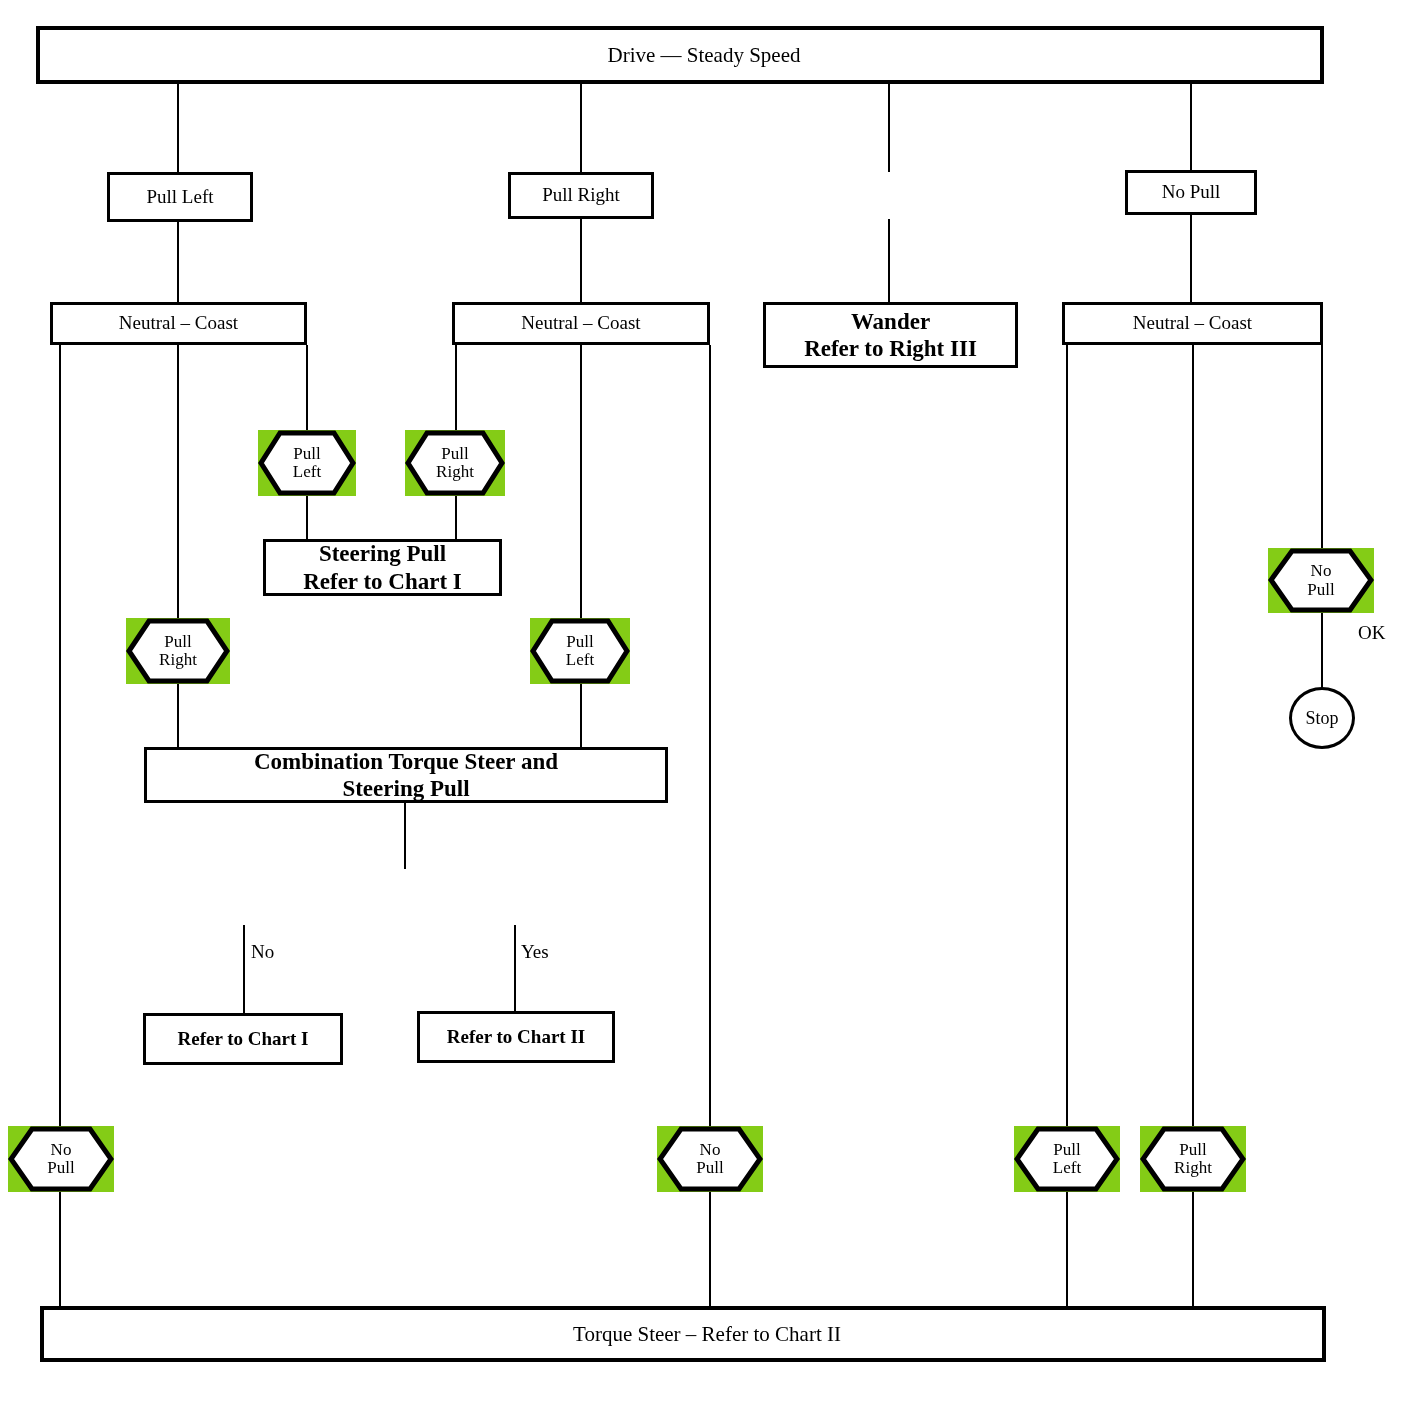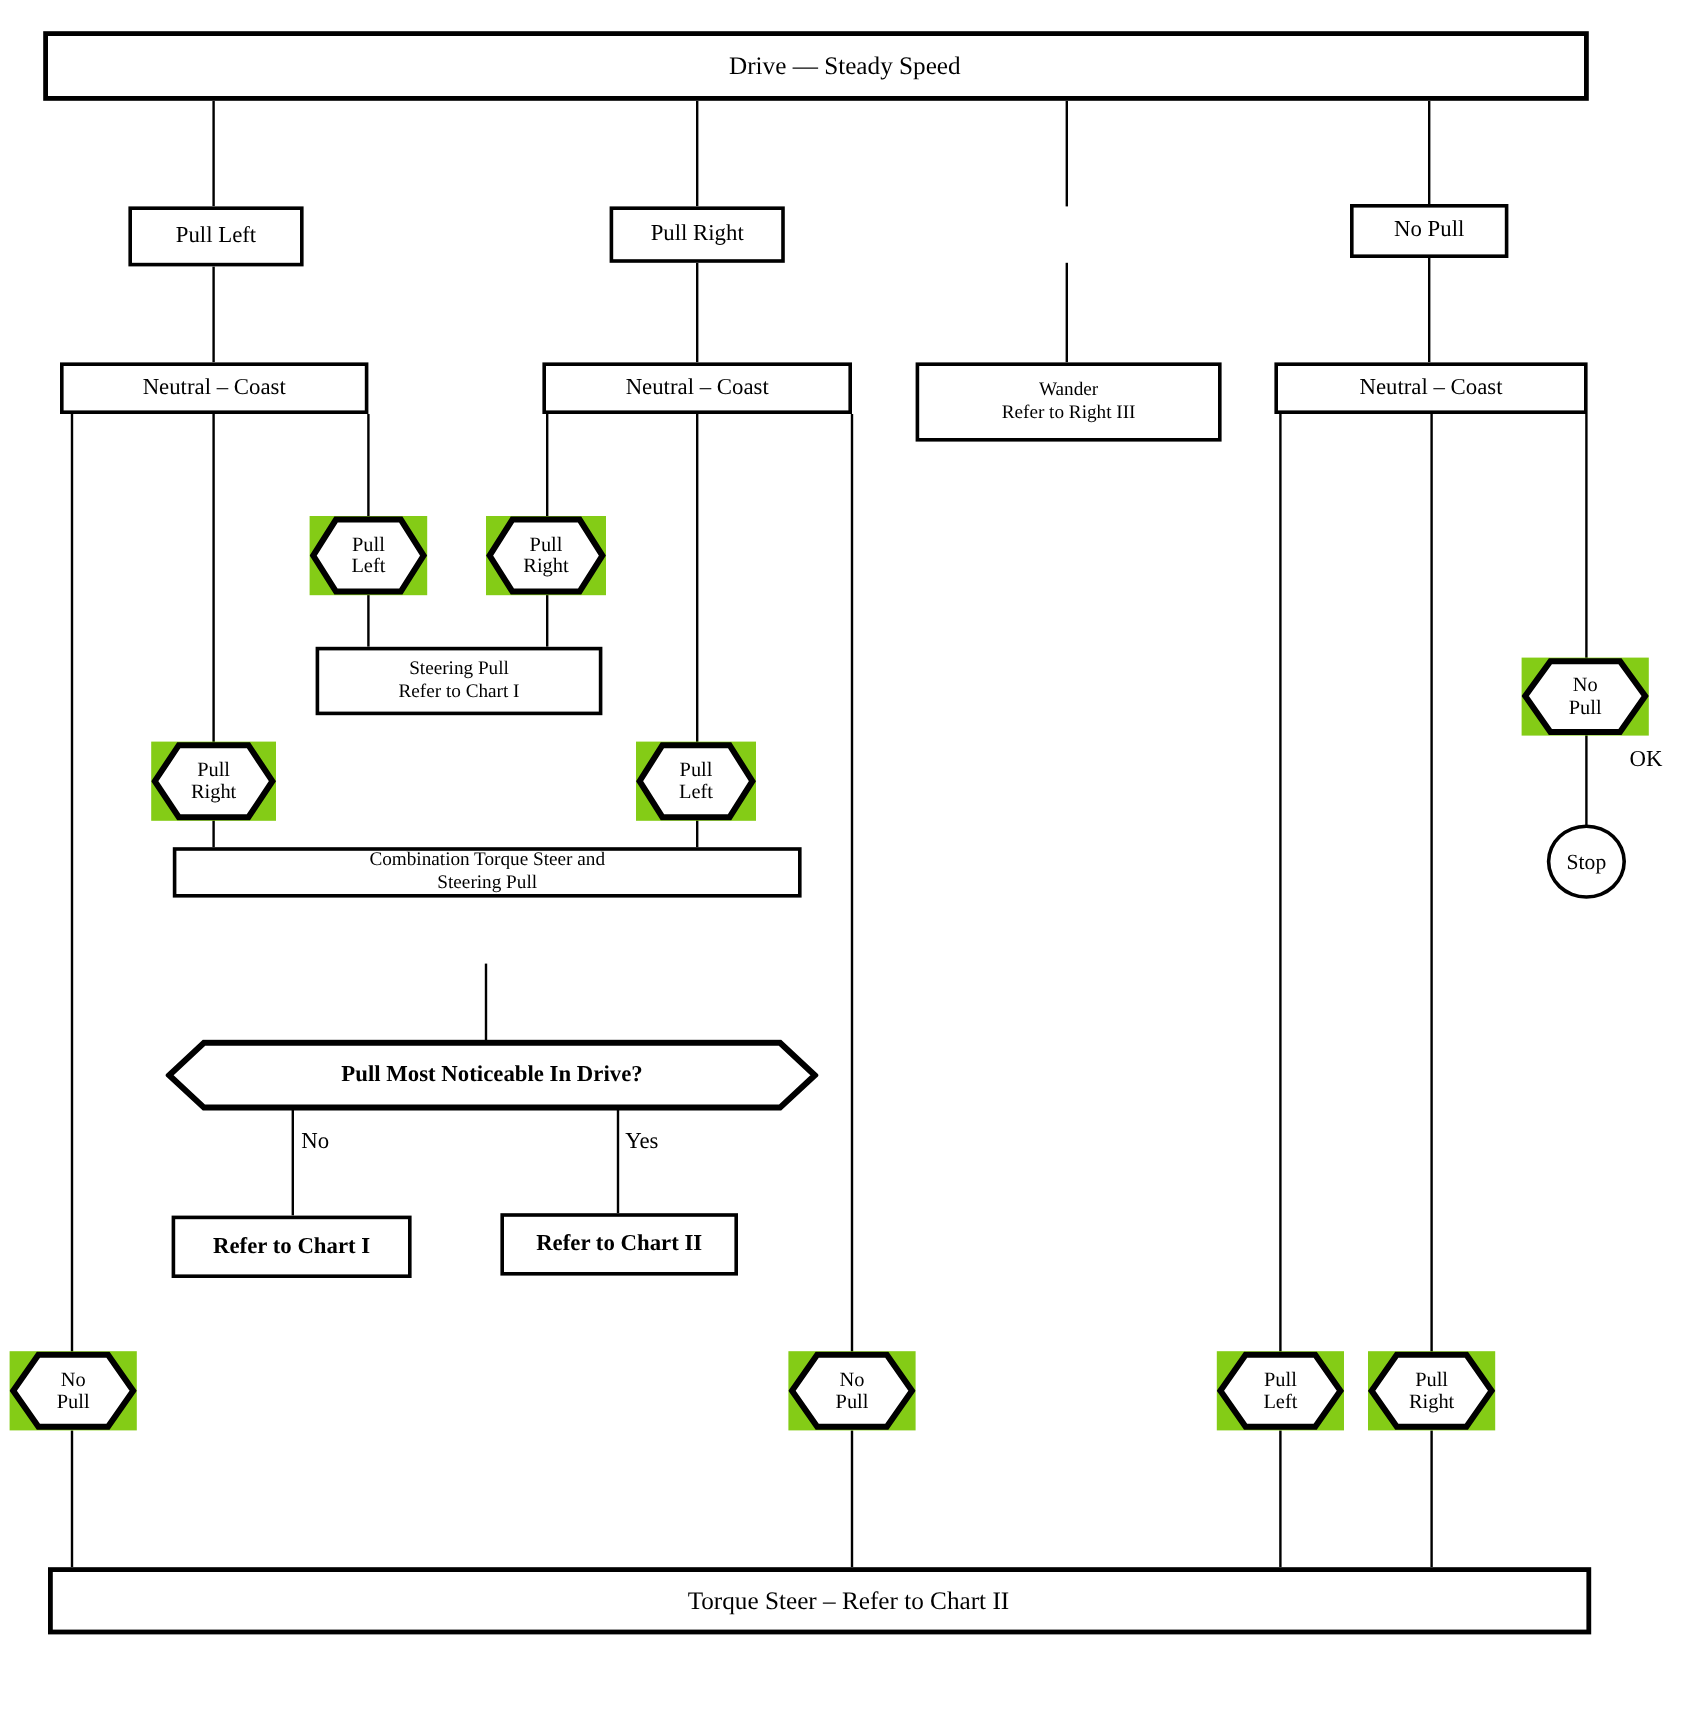--- a/index.html
+++ b/index.html
@@ -34,22 +34,22 @@
   }
   .bar {
     border: 4px solid #000;
     font-size: 21px;
     padding-left: 48px;
   }
   .smallbox {
     font-size: 19px;
   }
   .midbox {
-    font-size: 16px;
-    font-weight: normal;
+    font-size: 23px;
+    font-weight: bold;
   }
   .wide-label {
     font-size: 19px;
     font-weight: bold;
   }
   
   .hex {
     position: absolute;
     z-index: 4;
     display: flex;
@@ -197,31 +197,25 @@
   <div class="node box midbox" style="left:763px; top:302px; width:255px; height:66px; flex-direction:column;">
     <span>Wander</span>
     <span>Refer to Right III</span>
   </div>
 
   <div class="node box midbox" style="left:263px; top:539px; width:239px; height:57px; flex-direction:column;">
     <span>Steering Pull</span>
     <span>Refer to Chart I</span>
   </div>
 
-  <div class="node box midbox" style="left:144px; top:706px; width:524px; height:42px; flex-direction:column;">
+  <div class="node box midbox" style="left:144px; top:747px; width:524px; height:56px; flex-direction:column;">
     <span>Combination Torque Steer and</span>
     <span>Steering Pull</span>
   </div>
 
-  <div class="decision" style="left:138px; top:866px; width:544px; height:60px;">
-    <svg viewBox="0 0 544 60" preserveAspectRatio="none">
-      <polygon points="32,3 512,3 541,30 512,57 32,57 3,30" fill="#ffffff" stroke="#000000" stroke-width="5" stroke-linejoin="miter"></polygon>
-    </svg>
-    <span class="declabel">Pull Most Noticeable In Drive?</span>
-  </div>
 
   <div class="tlabel" style="left:251px; top:941px;">No</div>
   <div class="tlabel" style="left:521px; top:941px;">Yes</div>
 
   <div class="node box wide-label" style="left:143px; top:1013px; width:200px; height:52px;">
     <span>Refer to Chart I</span>
   </div>
   <div class="node box wide-label" style="left:417px; top:1011px; width:198px; height:52px;">
     <span>Refer to Chart II</span>
   </div>

